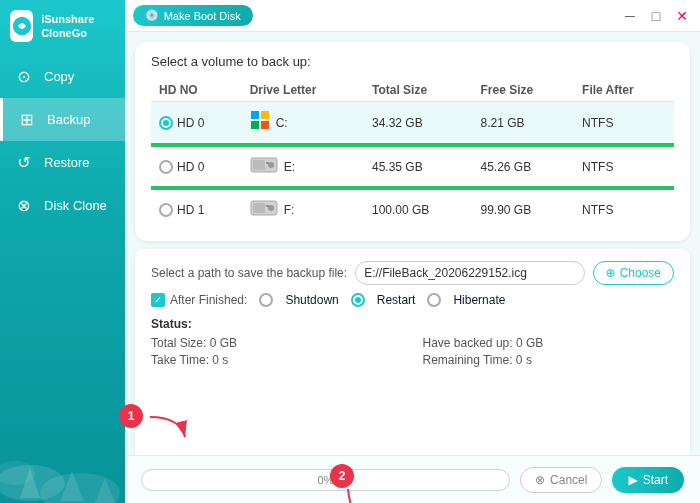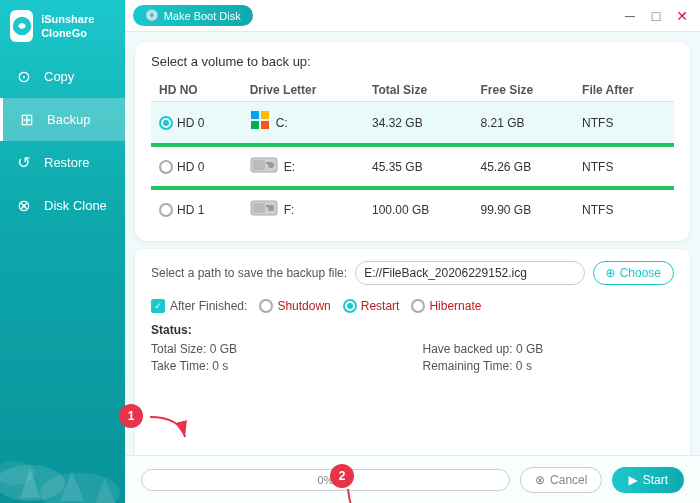--- a/index.html
+++ b/index.html
@@ -241,21 +241,21 @@
       padding: 12px 16px;
       box-shadow: 0 1px 4px rgba(0,0,0,0.08);
       flex: 1;
       position: relative;
     }
 
     .path-row {
       display: flex;
       align-items: center;
       gap: 8px;
-      margin-bottom: 14px;
+      margin-bottom: 8px;
     }
 
     .path-label {
       font-size: 12px;
       color: #555;
       white-space: nowrap;
     }
 
     .path-input {
       flex: 1;
@@ -306,23 +306,23 @@
       display: inline-flex;
       align-items: center;
       justify-content: center;
       color: white;
       font-size: 9px;
     }
 
     .radio-option {
       display: flex;
       align-items: center;
-      gap: 4px;
-      font-size: 12px;
-      color: #b91c1c;
+      gap: 12px;
+      font-size: 12px;
+      color: #0f172a;
       cursor: pointer;
     }
 
     .status-section {
       font-size: 12px;
       color: #333;
     }
 
     .status-title {
       font-weight: 600;

